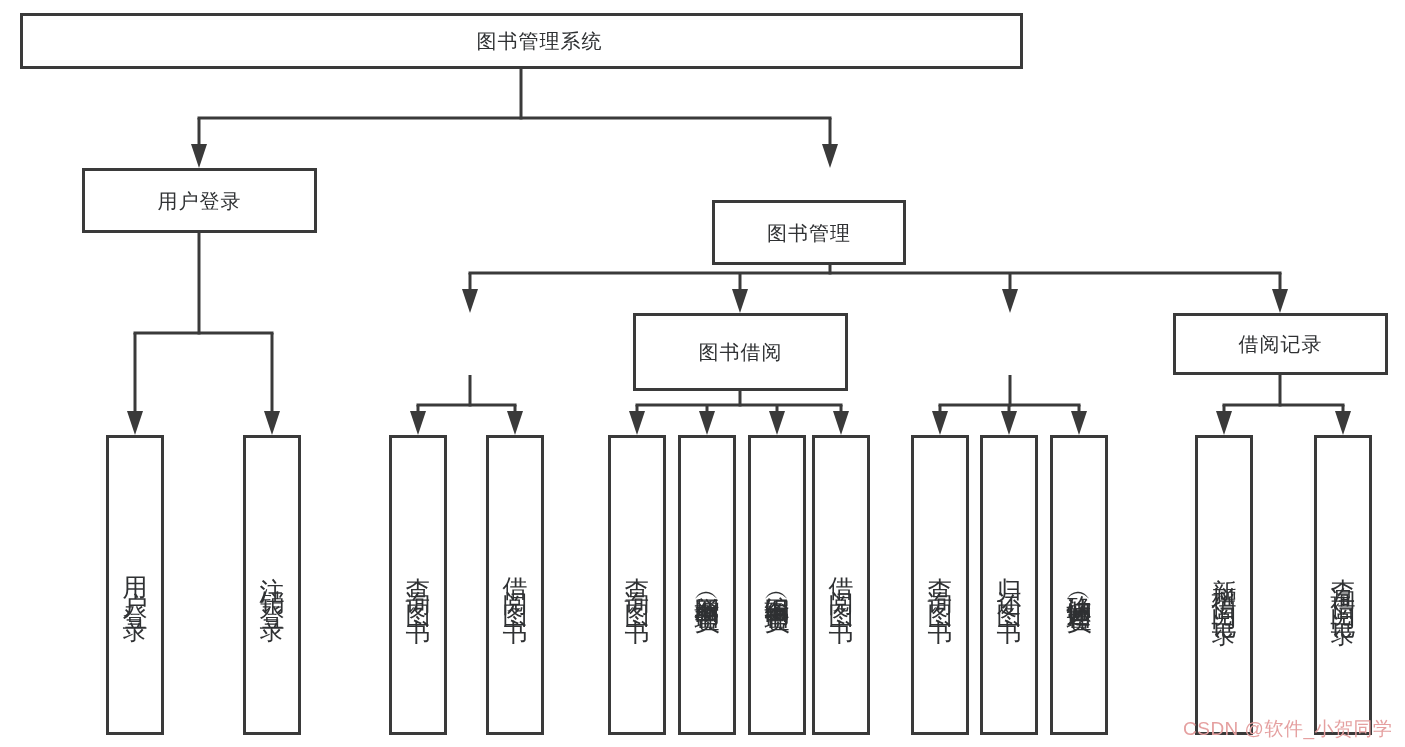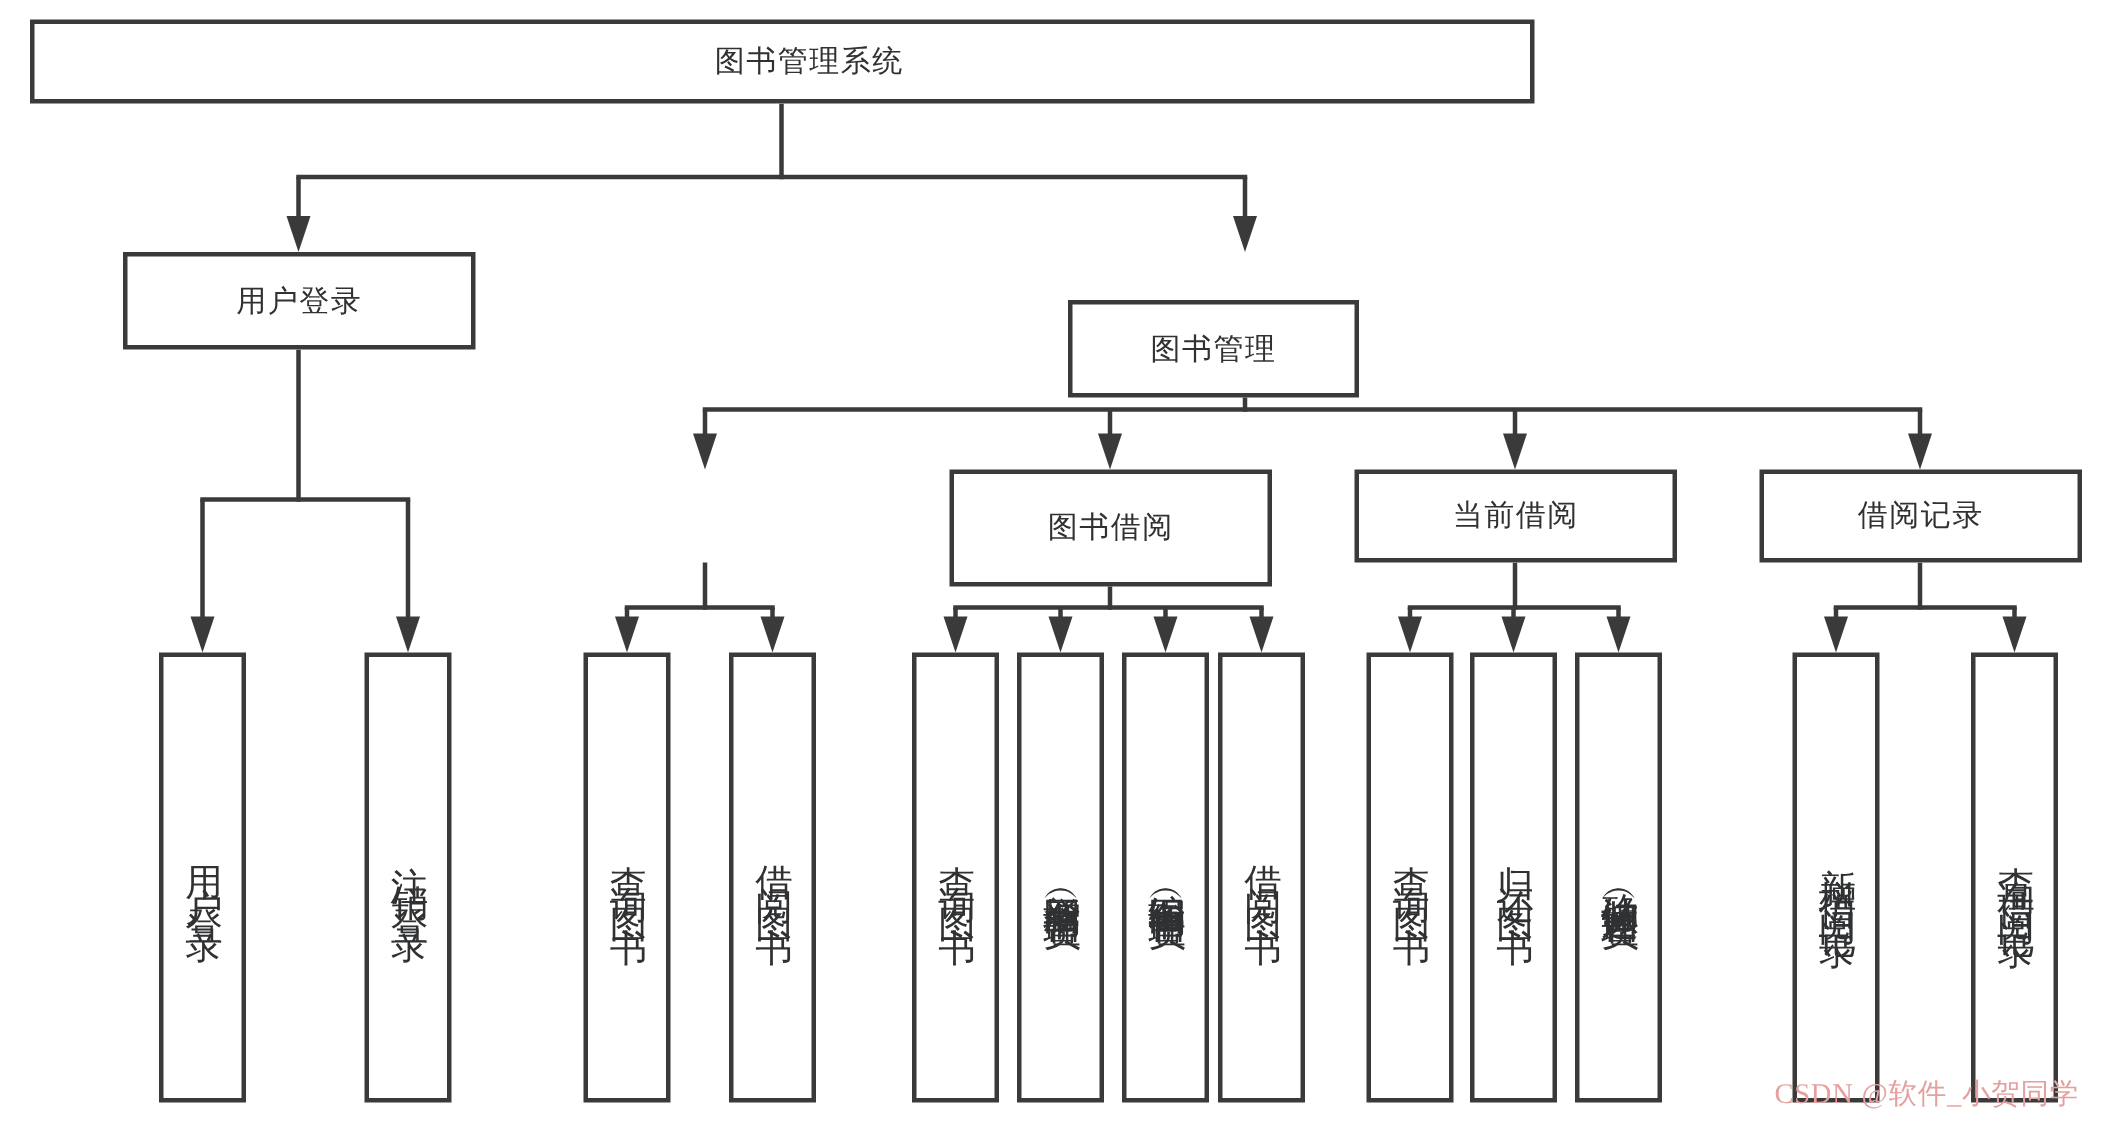--- a/index.html
+++ b/index.html
@@ -55,21 +55,20 @@
   .v9 { letter-spacing: 2px; }
   .watermark {
     position: absolute;
     left: 1183px;
     top: 716px;
     font-size: 19px;
     color: var(--watermark);
     white-space: nowrap;
     z-index: 5;
     letter-spacing: 0.5px;
-    font-family: Liberation Serif, serif;
   }
   
   #n-root            { left: 20px;   top: 13px;  width: 1003px; height: 56px; padding-left: 36px; }
   #n-user-login      { left: 82px;   top: 168px; width: 235px;  height: 65px; }
   #n-book-mgmt       { left: 712px;  top: 168px; width: 194px;  height: 65px; margin-top: 32px; }
   #n-new-book-rec    { left: 363px;  top: 313px; width: 215px;  height: 62px; }
   #n-book-borrow     { left: 633px;  top: 313px; width: 215px;  height: 78px; }
   #n-current-borrow  { left: 903px;  top: 313px; width: 215px;  height: 62px; }
   #n-borrow-records  { left: 1173px; top: 313px; width: 215px;  height: 62px; }
   .leaf { top: 435px; width: 58px; height: 300px; }
@@ -167,21 +166,20 @@
       <path fill="#3a3a3a" stroke="none" d="M1335,411 L1351,411 L1343,435 Z"></path>
     </g>
   </svg>
 
   <div id="n-root" class="node h-node">图书管理系统</div>
 
   <div id="n-user-login" class="node h-node">用户登录</div>
   <div id="n-book-mgmt" class="node h-node">图书管理</div>
 
   <div id="n-book-borrow" class="node h-node">图书借阅</div>
-  <div id="n-current-borrow" class="node h-node">当前借阅</div>
   <div id="n-borrow-records" class="node h-node">借阅记录</div>
 
   <div id="n-leaf-user-login" class="node v-node v4 leaf">用户登录</div>
   <div id="n-leaf-logout" class="node v-node v4 leaf">注销登录</div>
   <div id="n-rec-query-book" class="node v-node v4 leaf">查询图书</div>
   <div id="n-rec-borrow-book" class="node v-node v4 leaf">借阅图书</div>
   <div id="n-bb-query-book" class="node v-node v4 leaf">查询图书</div>
   <div id="n-bb-add-book" class="node v-node v9 leaf">新增图书（管理员）</div>
   <div id="n-bb-edit-book" class="node v-node v9 leaf">编辑图书（管理员）</div>
   <div id="n-bb-borrow-book" class="node v-node v4 leaf">借阅图书</div>

